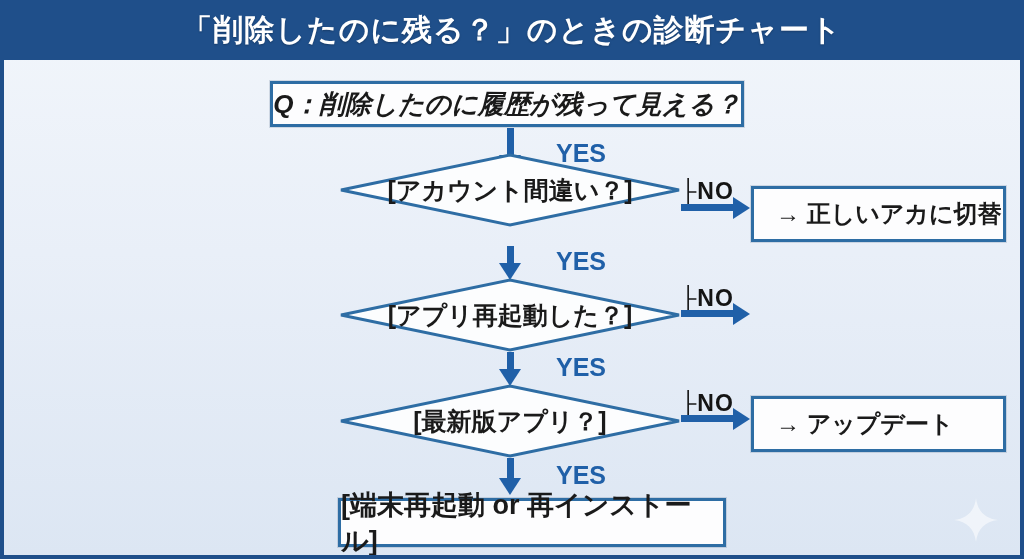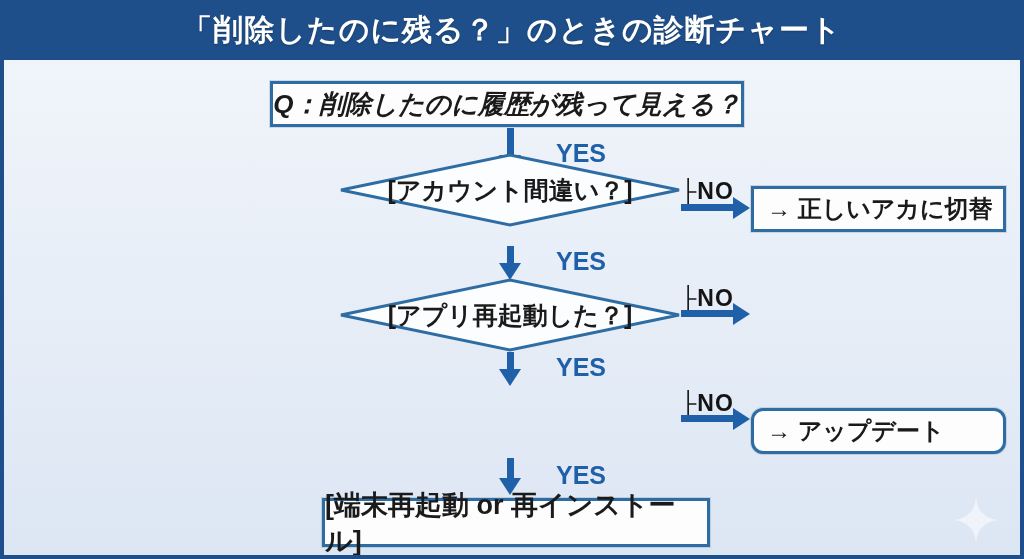--- a/index.html
+++ b/index.html
@@ -16,25 +16,25 @@
     color:#ffffff;font-size:30px;font-weight:bold;letter-spacing:1px;
     text-shadow:0 1px 2px rgba(0,0,0,.25);
   }
   .node{
     position:absolute;background:#fdfdfe;border:3px solid #2e6da4;
     display:flex;align-items:center;color:#1a1a1a;font-weight:bold;
     box-shadow:0 0 0 1px rgba(30,60,100,.15);
   }
   .centered{justify-content:center;}
   .qbox{left:266px;top:77px;width:474px;height:46px;font-size:26px;font-style:italic;}
-  .endbox{left:318px;top:494px;width:388px;height:49px;font-size:27px;}
-  .nobox{left:747px;width:255px;height:46px;font-size:24px;padding-left:13px;}
+  .endbox{left:334px;top:494px;width:388px;height:49px;font-size:27px;}
+  .nobox{left:747px;width:255px;height:56px;font-size:24px;padding-left:22px;}
   .nobox1{top:182px;}
   .nobox2{top:288px;}
-  .nobox3{top:404px;border-radius:12px;}
+  .nobox3{top:392px;}
   .diamond{position:absolute;left:334px;width:344px;height:76px;}
   .d1{top:148px;} .d2{top:273px;} .d3{top:379px;}
   .diamond svg{position:absolute;left:0;top:0;}
   .diamond .dtext{
     position:absolute;left:0;top:0;width:100%;height:100%;
     display:flex;align-items:center;justify-content:center;
     font-size:25px;font-weight:bold;color:#1a1a1a;
   }
   .vline{position:absolute;left:503px;width:7px;background:#2060a8;}
   .vhead{position:absolute;left:495px;width:0;height:0;
@@ -91,20 +91,26 @@
   </div>
 
   <div class="no" style="top:281px;">├NO</div>
   <div class="hline" style="left:677px;top:306px;width:53px;"></div>
   <div class="hhead" style="left:729px;top:299px;"></div>
 
   <div class="vline" style="top:348px;height:19px;"></div>
   <div class="vhead" style="top:365px;"></div>
   <div class="yes" style="top:349px;">YES</div>
 
+  <div class="diamond d3">
+    <svg width="344" height="76" viewBox="0 0 344 76">
+      <polygon points="3,38 172,3 341,38 172,73" fill="#fcfdfe" stroke="#2e6da4" stroke-width="3" stroke-linejoin="miter"></polygon>
+    </svg>
+    <div class="dtext">[最新版アプリ？]</div>
+  </div>
 
   <div class="no" style="top:386px;">├NO</div>
   <div class="hline" style="left:677px;top:411px;width:53px;"></div>
   <div class="hhead" style="left:729px;top:404px;"></div>
   <div class="nobox nobox3 node">
     <span>→ アップデート</span>
   </div>
 
   <div class="vline" style="top:454px;height:22px;"></div>
   <div class="vhead" style="top:474px;"></div>

